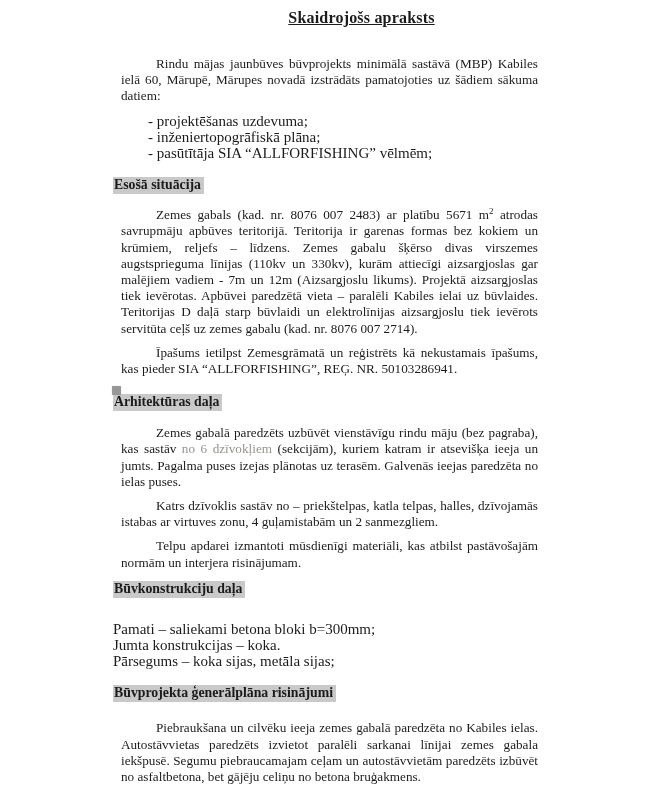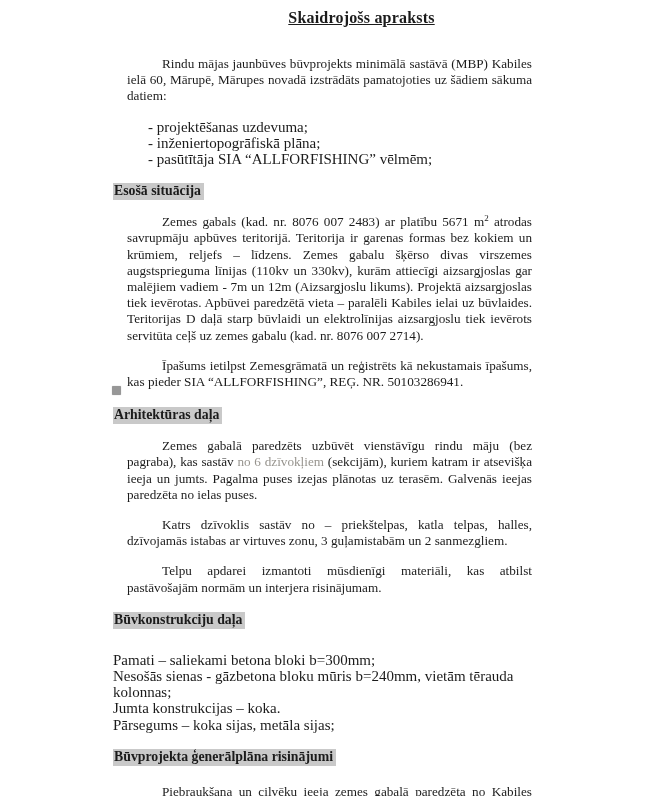--- a/index.html
+++ b/index.html
@@ -22,21 +22,21 @@
     transform: translateX(33px);
     letter-spacing: 0.2px;
   }
   .content {
     position: absolute;
     left: 113px;
     top: 30px;
     width: 433px;
   }
   .para {
-    margin: 14px;
+    margin: 8px;
     font-size: 13.2px;
     line-height: 16.2px;
     text-align: justify;
   }
   .indent { text-indent: 35px; }
   .list-item {
     font-size: 15px;
     line-height: 16.2px;
     padding-left: 35px;
   }
@@ -91,29 +91,28 @@
     <div class="heading-row mt-h1">
       <span class="section-heading">Esošā situācija</span>
     </div>
     <p class="para indent"><span>Zemes gabals (kad. nr. 8076 007 2483) ar platību 5671 m</span><sup class="sq">2</sup><span> atrodas savrupmāju apbūves teritorijā. Teritorija ir garenas formas bez kokiem un krūmiem, reljefs – līdzens. Zemes gabalu šķērso divas virszemes augstsprieguma līnijas (110kv un 330kv), kurām attiecīgi aizsargjoslas gar malējiem vadiem - 7m un 12m (Aizsargjoslu likums). Projektā aizsargjoslas tiek ievērotas. Apbūvei paredzētā vieta – paralēli Kabiles ielai uz būvlaides. Teritorijas D daļā starp būvlaidi un elektrolīnijas aizsargjoslu tiek ievērots servitūta ceļš uz zemes gabalu (kad. nr. 8076 007 2714).</span></p>
     <p class="para indent">Īpašums ietilpst Zemesgrāmatā un reģistrēts kā nekustamais īpašums, kas pieder SIA “ALLFORFISHING”, REĢ. NR. 50103286941.</p>
 
     <div class="heading-row mt-h2">
       <span class="section-heading">Arhitektūras daļa</span>
     </div>
     <p class="para indent"><span>Zemes gabalā paredzēts uzbūvēt vienstāvīgu rindu māju (bez pagraba), kas sastāv </span><span class="faded">no 6 dzīvokļiem</span><span> (sekcijām), kuriem katram ir atsevišķa ieeja un jumts. Pagalma puses izejas plānotas uz terasēm. Galvenās ieejas paredzēta no ielas puses.</span></p>
-    <p class="para indent">Katrs dzīvoklis sastāv no – priekštelpas, katla telpas, halles, dzīvojamās istabas ar virtuves zonu, 3 guļamistabām un 2 sanmezgliem.</p>
+    <p class="para indent">Katrs dzīvoklis sastāv no – priekštelpas, katla telpas, halles, dzīvojamās istabas ar virtuves zonu, 4 guļamistabām un 2 sanmezgliem.</p>
     <p class="para indent">Telpu apdarei izmantoti mūsdienīgi materiāli, kas atbilst pastāvošajām normām un interjera risinājumam.</p>
 
     <div class="heading-row mt-h3">
       <span class="section-heading">Būvkonstrukciju daļa</span>
     </div>
     <div>
       <div class="list-item" style="padding-left:0">Pamati – saliekami betona bloki b=300mm;</div>
-      <div class="list-item" style="padding-left:0">Nesošās sienas - gāzbetona bloku mūris b=240mm, vietām tērauda kolonnas;</div>
       <div class="list-item" style="padding-left:0">Jumta konstrukcijas – koka.</div>
       <div class="list-item" style="padding-left:0">Pārsegums – koka sijas, metāla sijas;</div>
     </div>
 
     <div class="heading-row mt-h4">
       <span class="section-heading">Būvprojekta ģenerālplāna risinājumi</span>
     </div>
     <p class="para indent">Piebraukšana un cilvēku ieeja zemes gabalā paredzēta no Kabiles ielas. Autostāvvietas paredzēts izvietot paralēli sarkanai līnijai zemes gabala iekšpusē. Segumu piebraucamajam ceļam un autostāvvietām paredzēts izbūvēt no asfaltbetona, bet gājēju celiņu no betona bruģakmens.</p>
     <p class="para indent">Ielas pusē uz sarkanās līnijas paredzēts izbūvēt koka sētu uz betona stabiem, kā arī vārtiņus gājējiem katrai mājas sekcijai. Esošo virszemes augstsprieguma tīklu apkalpošanai tiek paredzēta viegli demontējama žoga daļa “kabata” katrā aizsargjoslas zonā ielas pusē. Uz robežām ar kaimiņu zemes gabaliem paredzēts metāla pinuma žogs.</p>
 

